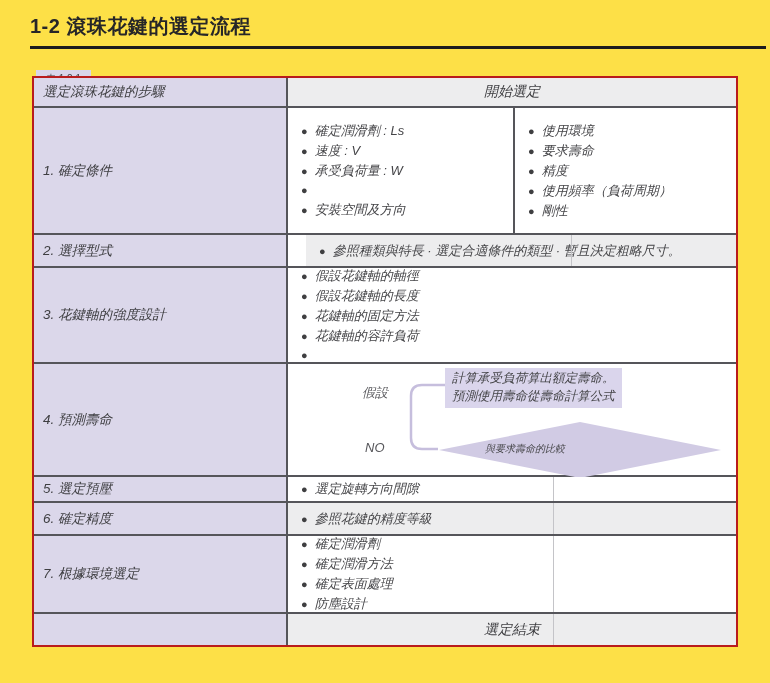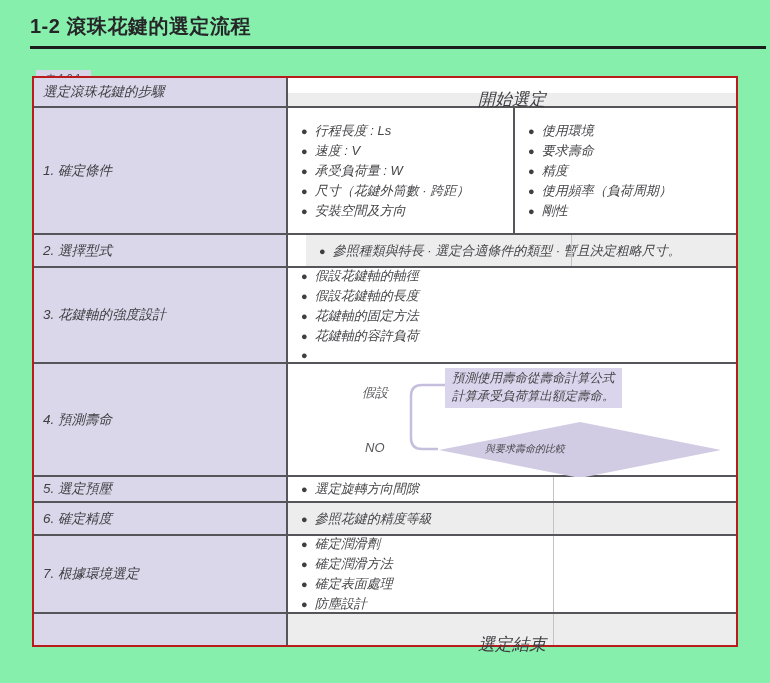--- a/index.html
+++ b/index.html
@@ -1,31 +1,31 @@
 <!DOCTYPE html>
 <html><head>
 <meta charset="utf-8">
 <style>
   * { margin:0; padding:0; box-sizing:border-box; }
   html,body { background:#ffffff; }
   body { font-family:"Liberation Sans","DejaVu Sans",sans-serif; color:#454548; }
-  .page { position:relative; width:770px; height:683px; background:#86efac; overflow:hidden; }
+  .page { position:relative; width:770px; height:683px; background:#fde047; overflow:hidden; }
 
   .doc-title { position:absolute; left:30px; top:13px; font-size:20px; font-weight:bold; color:#262628; letter-spacing:0.5px; }
   .title-rule { position:absolute; left:30px; top:46px; width:736px; height:2.5px; background:#1c1c1e; }
 
   .table-chip { position:absolute; left:36px; top:70px; background:#d9d5e9; color:#47474a; font-size:10px; padding:2px 10px 3px 10px; }
 
   .tbl { position:absolute; left:32px; top:76px; width:706px; border:2px solid #b91c1c; background:#ffffff;font-style:italic; }
   .row { display:flex; }
   .row + .row { border-top:2px solid #55555a; }
   .cell-left { width:254px; background:#dbd7ea; border-right:2px solid #55555a; display:flex; align-items:center; padding:0 9px; font-size:13.5px; color:#3e3e41; }
   .cell-right { flex:1; position:relative; background:#ffffff; }
   .bg-gray { background:#ededee; }
-  .center-text { display:flex; align-items:center; justify-content:center; font-size:17px; color:#3e3e41;margin-top:15px; }
+  .center-text { display:flex; align-items:center; justify-content:center; font-size:14px; color:#3e3e41; }
 
   .h-header { height:28px; }
   .h-r1 { height:127px; }
   .h-r2 { height:33px;gap:18px; }
   .h-r3 { height:96px; }
   .h-r4 { height:113px; }
   .h-r5 { height:26px; }
   .h-r6 { height:33px; }
   .h-r7 { height:78px; }
   .h-r8 { height:33px;justify-content:center; }
@@ -66,33 +66,32 @@
       <div class="cell-right bg-gray center-text">開始選定</div>
     </div>
 
     <div class="row h-r1">
       <div class="cell-left">1. 確定條件</div>
       <div class="cell-right">
         <div class="split">
           <div class="sub-a v-center-col">
               <div class="bullet-line">
                 <span class="bullet">●</span>
-                <span>行程長度 : Ls</span>
+                <span>確定潤滑劑 : Ls</span>
               </div>
               <div class="bullet-line">
                 <span class="bullet">●</span>
                 <span>速度 : V</span>
               </div>
               <div class="bullet-line">
                 <span class="bullet">●</span>
                 <span>承受負荷量 : W</span>
               </div>
               <div class="bullet-line">
                 <span class="bullet">●</span>
-                <span>尺寸（花鍵外筒數 · 跨距）</span>
               </div>
               <div class="bullet-line">
                 <span class="bullet">●</span>
                 <span>安裝空間及方向</span>
               </div>
             </div>
           <div class="sub-b v-center-col">
               <div class="bullet-line">
                 <span class="bullet">●</span>
                 <span>使用環境</span>
@@ -161,22 +160,22 @@
     <div class="row h-r4">
       <div class="cell-left">4. 預測壽命</div>
       <div class="cell-right">
         <svg class="flow-svg" viewBox="0 0 452 113">
           <polygon points="151,86 292,58 433,86 292,114" fill="#d1cbe4"></polygon>
           <path d="M158,21 H134 Q123,21 123,32 V74 Q123,85 134,85 H150" fill="none" stroke="#c6bedd" stroke-width="2.5"></path>
         </svg>
         <span class="flow-label lbl-assume">假設</span>
         <span class="flow-label lbl-no">NO</span>
         <div class="flow-note">
+          <div>計算承受負荷算出額定壽命。</div>
           <div>預測使用壽命從壽命計算公式</div>
-          <div>計算承受負荷算出額定壽命。</div>
         </div>
         <div class="diamond-label">與要求壽命的比較</div>
       </div>
     </div>
 
     <div class="row h-r5">
       <div class="cell-left">5. 選定預壓</div>
       <div class="cell-right">
         <div class="faint-div"></div>
         <div class="single-line">

